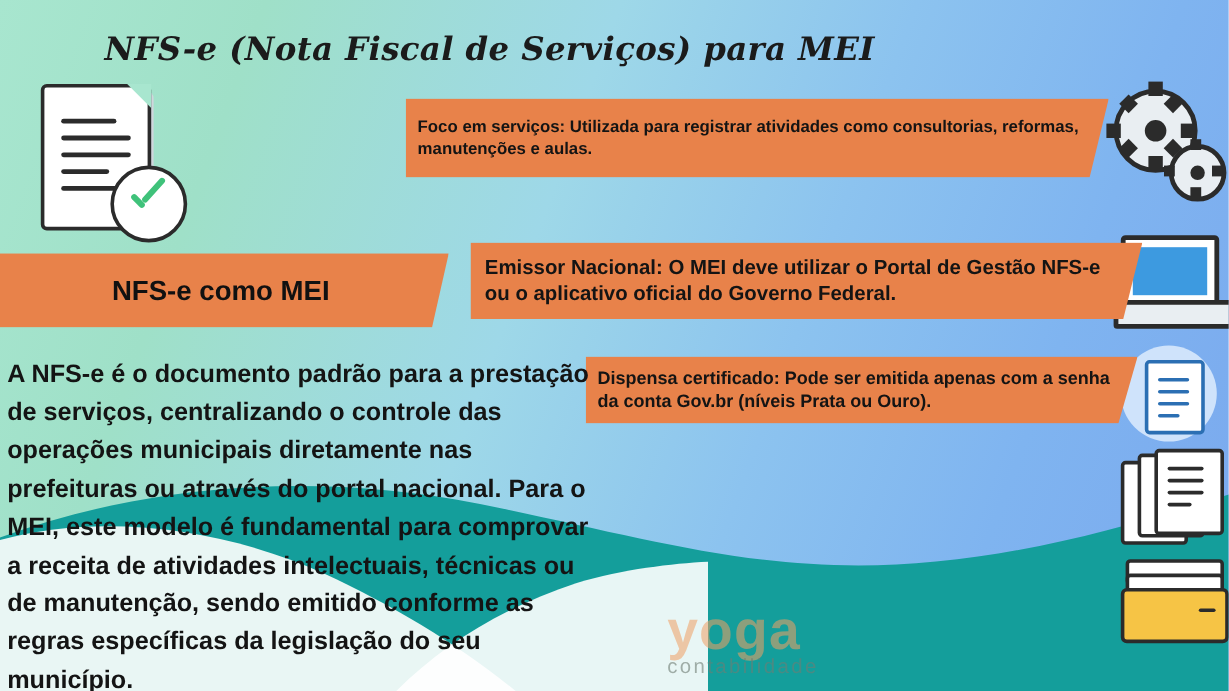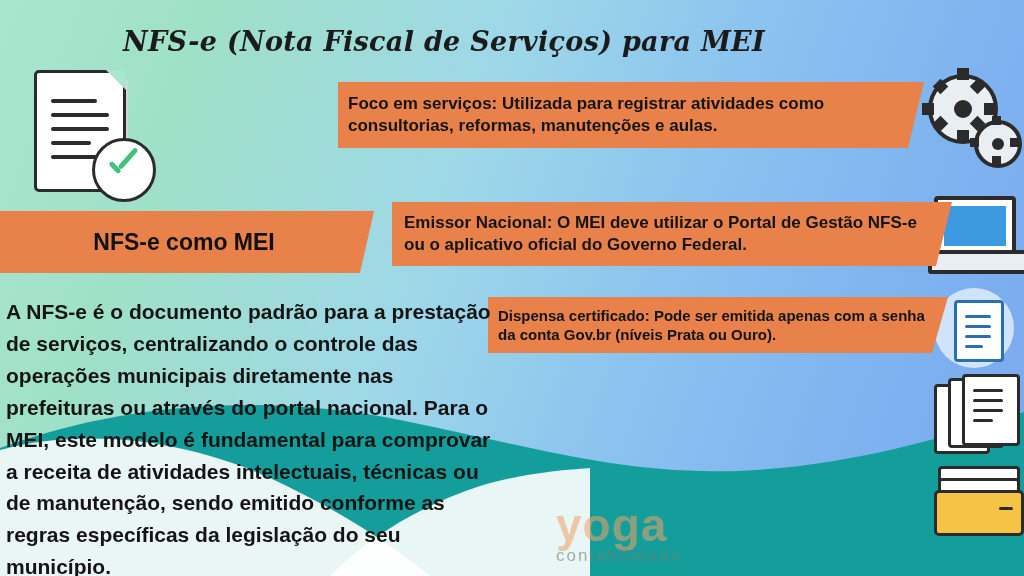--- a/index.html
+++ b/index.html
@@ -56,41 +56,40 @@
     left: 0;
     top: 26px;
     width: 816px;
     text-align: center;
     font-family: "DejaVu Serif", serif;
     font-style: italic;
     font-weight: bold;
     font-size: 27px;
     color: #1b1b1b;
     letter-spacing: .3px;
-    margin-left: 36px;
   }
 
   
   .banner {
     position: absolute;
     background: #e8824a;
     color: #141414;
     font-weight: bold;
     box-sizing: border-box;
     display: flex;
     align-items: center;
     line-height: 1.28;
   }
   .banner.skew-r {
     clip-path: polygon(0 0, 100% 0, calc(100% - 16px) 100%, 0 100%);
   }
 
   .b1 {
     left: 338px; top: 82px; width: 586px; height: 66px;
-    font-size: 17px; padding: 0 18px 0 10px;
+    font-size: 14px; padding: 0 18px 0 10px;
   }
   .b2 {
     left: 392px; top: 202px; width: 560px; height: 64px;
     font-size: 17px; padding: 0 14px 0 12px;
   }
   .b3 {
     left: 488px; top: 297px; width: 460px; height: 56px;
     font-size: 15px; padding: 0 14px 0 10px;
   }
   .b4 {

